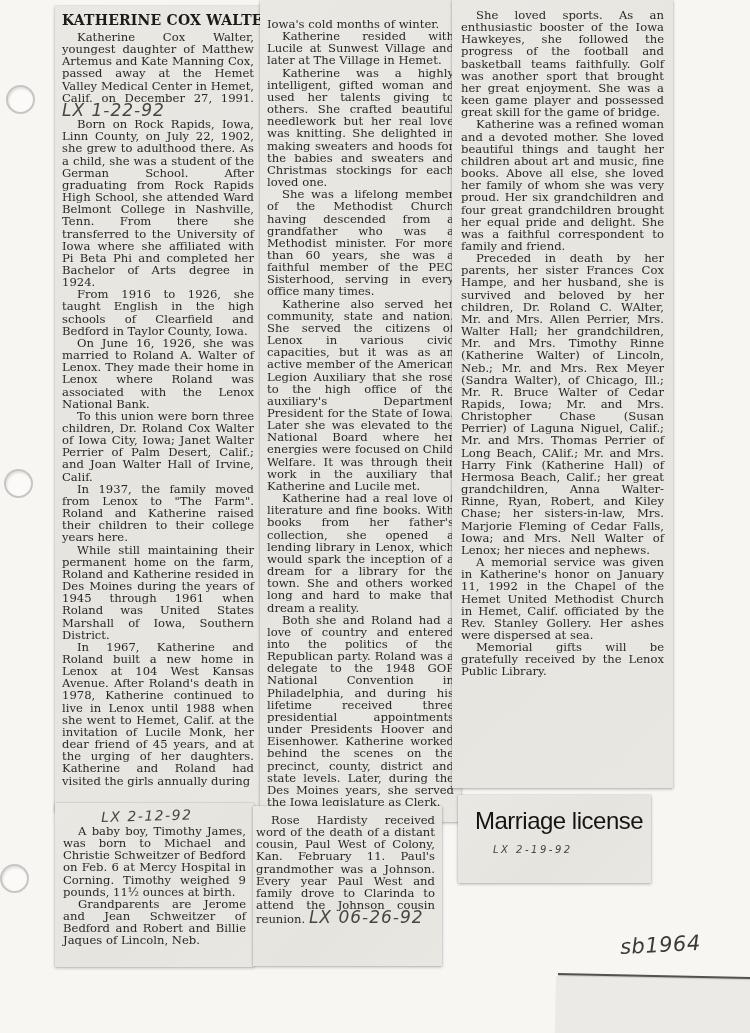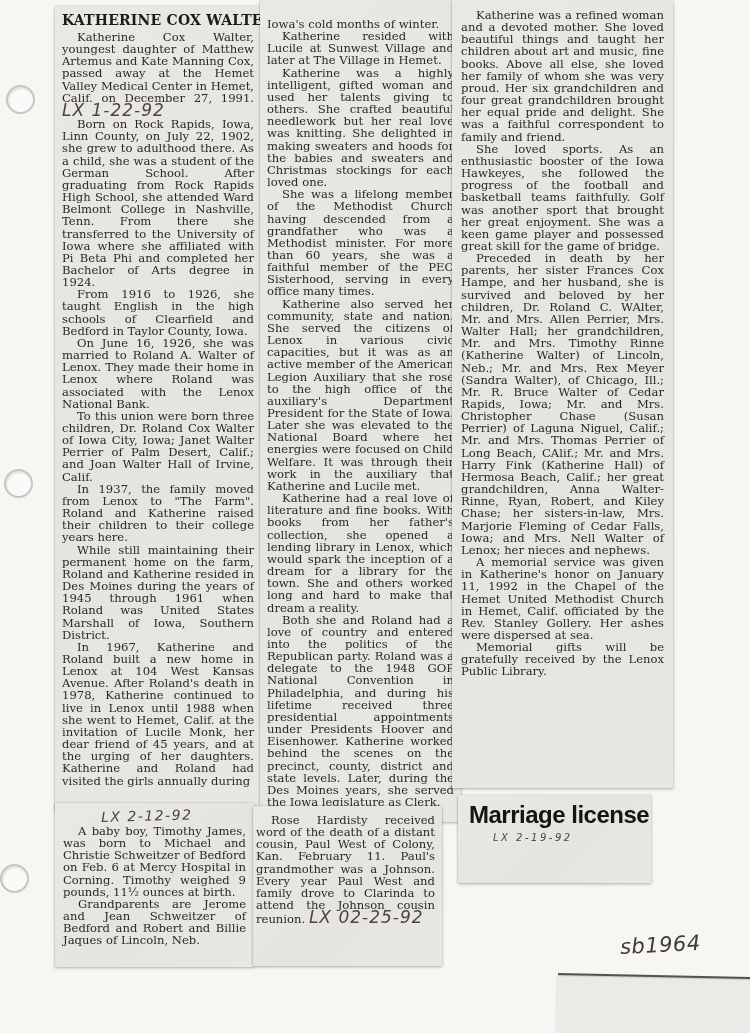--- a/index.html
+++ b/index.html
@@ -38,21 +38,21 @@
     font-size:11.6px; line-height:12.15px; color:#2a2826;
   }
   .para.noindent { text-indent:0; }
 
   
   .clip-birth    { left:55px;  top:803px; width:199px; height:164px; padding:4px 8px 4px 8px; }
   .clip-rose     { left:253px; top:806px; width:189px; height:160px; padding:8px 7px 6px 3px; }
   .clip-marriage { left:458px; top:795px; width:193px; height:88px;  padding:3px 7px; }
 
   .marriage-headline {
-    margin:4px; font-family:"Liberation Sans", sans-serif; font-weight:700;
+    margin:10px; font-family:"Liberation Sans", sans-serif; font-weight:400;
     font-size:24px; line-height:26px; letter-spacing:-0.5px; color:#151413;
     white-space:nowrap;
   }
 
   
   .hand {
     font-family:"DejaVu Sans", sans-serif; font-style:italic;
     color:#4b463d; letter-spacing:1.5px;
   }
   .hand.inline { font-size:17px; letter-spacing:1px; }
@@ -104,39 +104,39 @@
         <p class="para">Katherine was a highly intelligent, gifted woman and used her talents giving to others. She crafted beautiful needlework but her real love was knitting. She delighted in making sweaters and hoods for the babies and sweaters and Christmas stockings for each loved one.</p>
         <p class="para">She was a lifelong member of the Methodist Church having descended from a grandfather who was a Methodist minister. For more than 60 years, she was a faithful member of the PEO Sisterhood, serving in every office many times.</p>
         <p class="para">Katherine also served her community, state and nation. She served the citizens of Lenox in various civic capacities, but it was as an active member of the American Legion Auxiliary that she rose to the high office of the auxiliary's Department President for the State of Iowa. Later she was elevated to the National Board where her energies were focused on Child Welfare. It was through their work in the auxiliary that Katherine and Lucile met.</p>
         <p class="para">Katherine had a real love of literature and fine books. With books from her father's collection, she opened a lending library in Lenox, which would spark the inception of a dream for a library for the town. She and others worked long and hard to make that dream a reality.</p>
         <p class="para">Both she and Roland had a love of country and entered into the politics of the Republican party. Roland was a delegate to the 1948 GOP National Convention in Philadelphia, and during his lifetime received three presidential appointments under Presidents Hoover and Eisenhower. Katherine worked behind the scenes on the precinct, county, district and state levels. Later, during the Des Moines years, she served the Iowa legislature as Clerk.</p>
       </div>
   </div>
 
   <div class="strip strip3">
     <div>
+        <p class="para">She loved sports. As an enthusiastic booster of the Iowa Hawkeyes, she followed the progress of the football and basketball teams faithfully. Golf was another sport that brought her great enjoyment. She was a keen game player and possessed great skill for the game of bridge.</p>
         <p class="para">Katherine was a refined woman and a devoted mother. She loved beautiful things and taught her children about art and music, fine books. Above all else, she loved her family of whom she was very proud. Her six grandchildren and four great grandchildren brought her equal pride and delight. She was a faithful correspondent to family and friend.</p>
-        <p class="para">She loved sports. As an enthusiastic booster of the Iowa Hawkeyes, she followed the progress of the football and basketball teams faithfully. Golf was another sport that brought her great enjoyment. She was a keen game player and possessed great skill for the game of bridge.</p>
         <p class="para">Preceded in death by her parents, her sister Frances Cox Hampe, and her husband, she is survived and beloved by her children, Dr. Roland C. WAlter, Mr. and Mrs. Allen Perrier, Mrs. Walter Hall; her grandchildren, Mr. and Mrs. Timothy Rinne (Katherine Walter) of Lincoln, Neb.; Mr. and Mrs. Rex Meyer (Sandra Walter), of Chicago, Ill.; Mr. R. Bruce Walter of Cedar Rapids, Iowa; Mr. and Mrs. Christopher Chase (Susan Perrier) of Laguna Niguel, Calif.; Mr. and Mrs. Thomas Perrier of Long Beach, CAlif.; Mr. and Mrs. Harry Fink (Katherine Hall) of Hermosa Beach, Calif.; her great grandchildren, Anna Walter-Rinne, Ryan, Robert, and Kiley Chase; her sisters-in-law, Mrs. Marjorie Fleming of Cedar Falls, Iowa; and Mrs. Nell Walter of Lenox; her nieces and nephews.</p>
         <p class="para">A memorial service was given in Katherine's honor on January 11, 1992 in the Chapel of the Hemet United Methodist Church in Hemet, Calif. officiated by the Rev. Stanley Gollery. Her ashes were dispersed at sea.</p>
         <p class="para">Memorial gifts will be gratefully received by the Lenox Public Library.</p>
       </div>
   </div>
 
   <div class="clip clip-birth">
     <div class="hand hand-birth">LX 2-12-92</div>
     <div>
         <p class="para">A baby boy, Timothy James, was born to Michael and Christie Schweitzer of Bedford on Feb. 6 at Mercy Hospital in Corning. Timothy weighed 9 pounds, 11½ ounces at birth.</p>
         <p class="para">Grandparents are Jerome and Jean Schweitzer of Bedford and Robert and Billie Jaques of Lincoln, Neb.</p>
       </div>
   </div>
 
   <div class="clip clip-rose">
     <div>
-        <p class="para">Rose Hardisty received word of the death of a distant cousin, Paul West of Colony, Kan. February 11. Paul's grandmother was a Johnson. Every year Paul West and family drove to Clarinda to attend the Johnson cousin reunion. <span class="hand inline">LX 02-25-92</span></p>
+        <p class="para">Rose Hardisty received word of the death of a distant cousin, Paul West of Colony, Kan. February 11. Paul's grandmother was a Johnson. Every year Paul West and family drove to Clarinda to attend the Johnson cousin reunion. <span class="hand inline">LX 06-26-92</span></p>
       </div>
   </div>
 
   <div class="clip clip-marriage">
     <h2 class="marriage-headline">Marriage license</h2>
     <div class="hand hand-marriage">LX 2-19-92</div>
   </div>
 
   <div class="edge-shade"></div>
   <div class="edge-line"></div>

